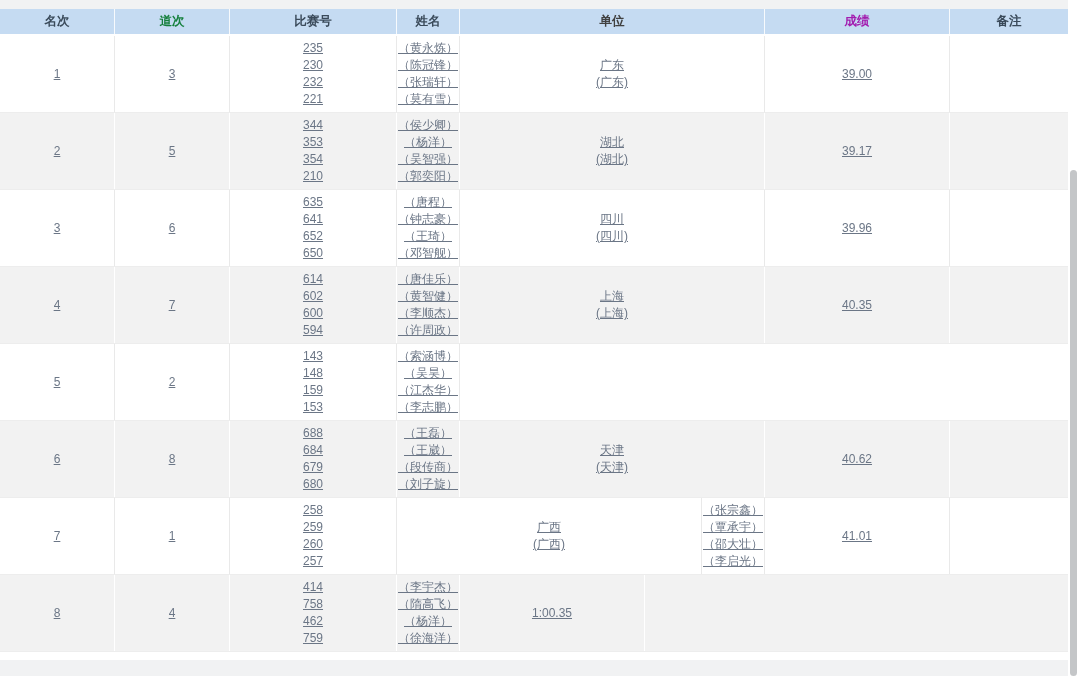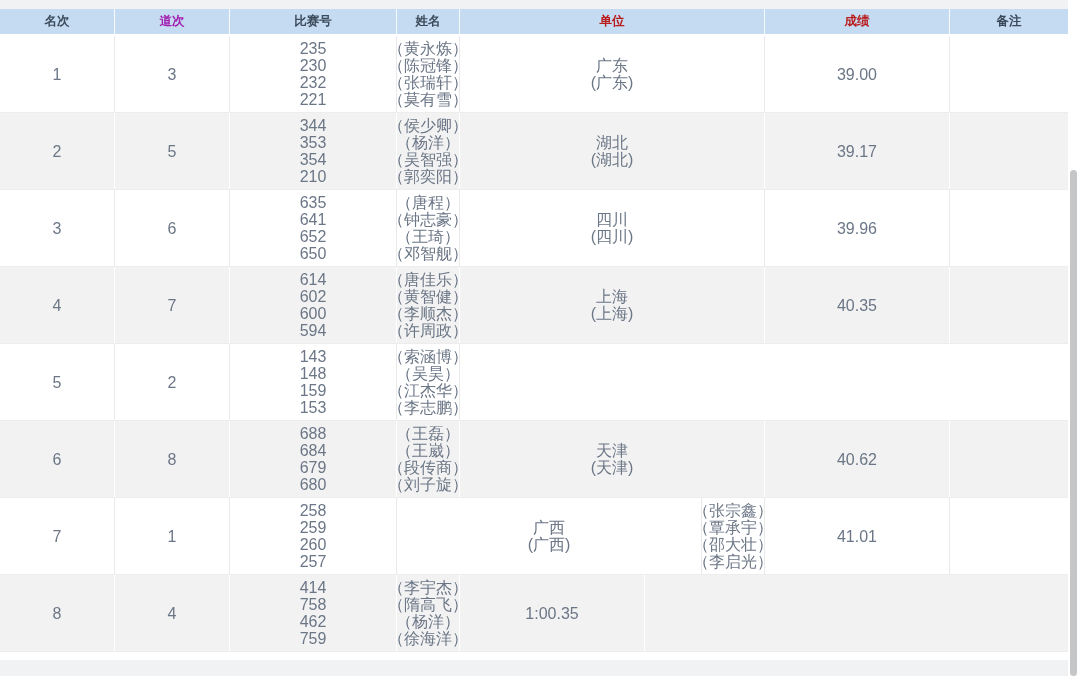--- a/index.html
+++ b/index.html
@@ -36,23 +36,24 @@
     box-sizing:border-box;
     border-bottom:1px solid #ededed;
     background:#ffffff;
   }
   .row.striped{background:#f2f2f2;}
   .row.striped .cell{border-right:1px solid #ffffff;}
   .cell{
     display:flex;flex-direction:column;align-items:center;justify-content:center;
     box-sizing:border-box;
     border-right:1px solid #e9e9e9;
-    font-size:16px;line-height:17px;
+    font-size:12px;line-height:17px;
     white-space:nowrap;
     overflow:visible;
+    text-decoration:underline;
   }
   .cell:last-child, .row.striped .cell:last-child{border-right:none;}
   .c0{width:115px;} .c1{width:115px;} .c2{width:167px;}
   .c3{width:63px;}  .c4{width:305px;} .c5{width:185px;} .c6{width:118px;}
   .bottom-white{
     position:absolute;left:0;width:1068px;height:8px;background:#ffffff;
   }
   .bottom-gray{
     position:absolute;left:0;width:1068px;background:#f1f2f3;
   }
@@ -68,25 +69,25 @@
 </head>
 <body style="color: rgb(107, 118, 134);">
 
 <div class="page">
 
   <div class="top-gap" style="background: rgb(241, 242, 243);"></div>
 
   <div class="table-wrap">
     <div class="thead" id="thead" style="background: rgb(197, 219, 242);">
         <div class="th c0" style="color: rgb(58, 74, 90);">名次</div>
-        <div class="th c1" style="color: #a21caf;">道次</div>
+        <div class="th c1" style="color: #15803d;">道次</div>
         <div class="th c2" style="color: rgb(58, 74, 90); font-family: Liberation Mono, monospace;">比赛号</div>
         <div class="th c3" style="color: rgb(58, 74, 90);">姓名</div>
-        <div class="th c4" style="color: #b91c1c;">单位</div>
-        <div class="th c5" style="color: #b91c1c;">成绩</div>
+        <div class="th c4" style="color: #404040;">单位</div>
+        <div class="th c5" style="color: #a21caf;">成绩</div>
         <div class="th c6" style="color: rgb(58, 74, 90);">备注</div>
       </div>
     <div id="tbody">
   <div class="row">
     <div class="cell c0">
             <span>1</span>
           </div>
     <div class="cell c1">
             <span>3</span>
           </div>

